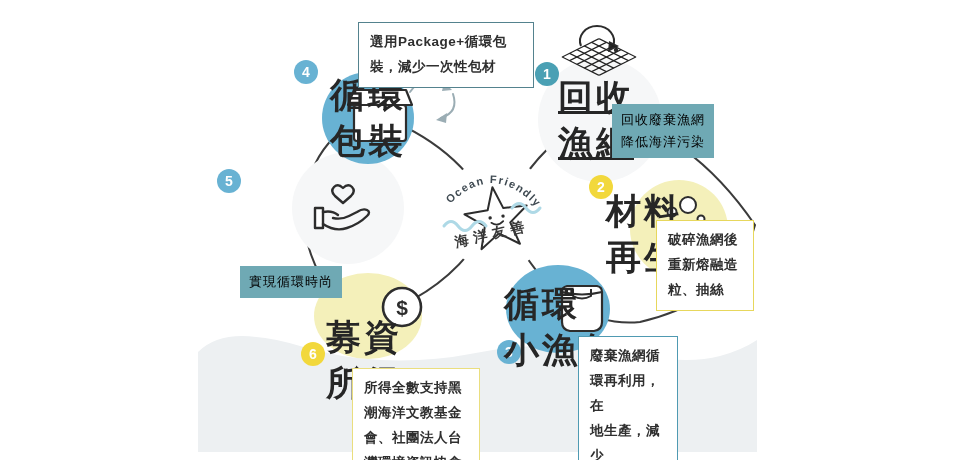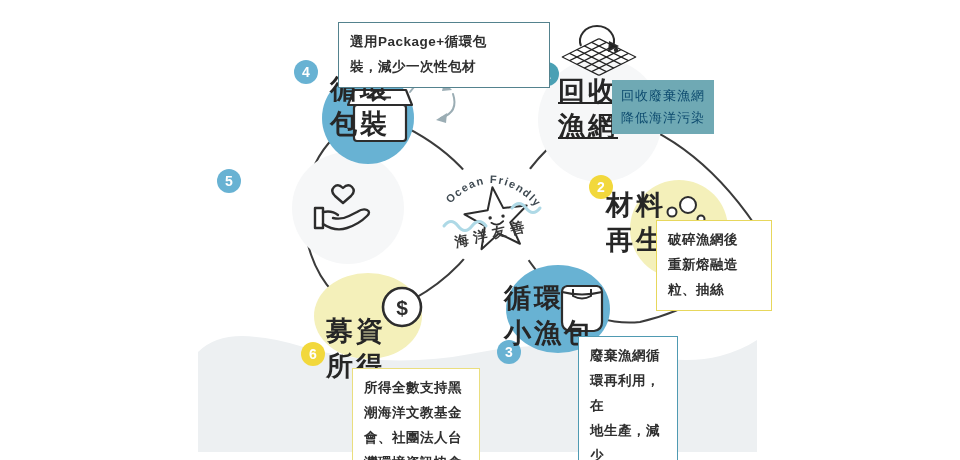--- a/index.html
+++ b/index.html
@@ -16,29 +16,29 @@
   #layer-front{z-index:3;}
   .badge{
     position:absolute;z-index:4;width:24px;height:24px;border-radius:50%;
     display:flex;align-items:center;justify-content:center;
     color:#fff;font-size:14px;font-weight:bold;
   }
   .badge.teal{background:#4aa0b4;}
   .badge.blue{background:#68b2d3;}
   .badge.yellow{background:#f2d83c;}
   .title{
-    position:absolute;z-index:4;font-weight:bold;font-size:27px;line-height:1.3;
+    position:absolute;z-index:4;font-weight:bold;font-size:35px;line-height:1.3;
     letter-spacing:3px;white-space:pre-line;color:#262626;
   }
   .note{
     position:absolute;z-index:5;white-space:pre-line;box-sizing:border-box;
   }
   .note.filled{
-    background:#6fa9b4;color:#0c4a6e;font-size:13px;line-height:1.7;
-    padding:5px 9px;letter-spacing:1px;font-weight:500;
+    background:#6fa9b4;color:#000000;font-size:13px;line-height:1.7;
+    padding:5px 9px;letter-spacing:1px;font-weight:500;margin-top:24px;
   }
   .note.outline{
     background:#fff;color:#2f2f2f;font-size:13.5px;font-weight:bold;
     line-height:1.85;padding:7px 11px;letter-spacing:0.5px;
   }
   .b-dark{border:1.5px solid #54828e;}
   .b-yellow{border:1.5px solid #e7d75c;}
   .b-paleyellow{border:1.5px solid #eade7e;margin-top:32px;}
   .b-teal{border:1.5px solid #4f9ab2;}
   .stamp{
@@ -157,27 +157,28 @@
 漁網</div>
   <div class="title" style="left:606px;top:188px;">材料
 再生</div>
   <div class="title" style="left:504px;top:281px;">循環
 小漁包</div>
   <div class="title" style="left:330px;top:72px;">循環
 包裝</div>
   <div class="title" style="left:326px;top:282px;margin-top:32px;">募資
 所得</div>
 
-  <div class="note outline b-dark" style="left:338px;top:22px;width:212px;">選用Package+循環包
+  <div class="note outline b-dark" style="left:358px;top:22px;width:176px;">選用Package+循環包
 裝，減少一次性包材</div>
   <div class="note filled" style="left:612px;top:80px;">回收廢棄漁網
 降低海洋污染</div>
-  <div class="note outline b-yellow" style="left:656px;top:220px;width:116px;">破碎漁網後
+  <div class="note outline b-yellow" style="left:656px;top:220px;width:98px;">破碎漁網後
 重新熔融造
 粒、抽絲</div>
+  <div class="note filled" style="left:240px;top:242px;">實現循環時尚</div>
   <div class="note outline b-paleyellow" style="left:352px;top:336px;width:128px;">所得全數支持黑
 潮海洋文教基金
 會、社團法人台
 灣環境資訊協會</div>
   <div class="note outline b-teal" style="left:578px;top:336px;width:100px;">廢棄漁網循
 環再利用，在
 地生產，減少
 污染</div>
 
   <div class="stamp">海洋友善</div>

